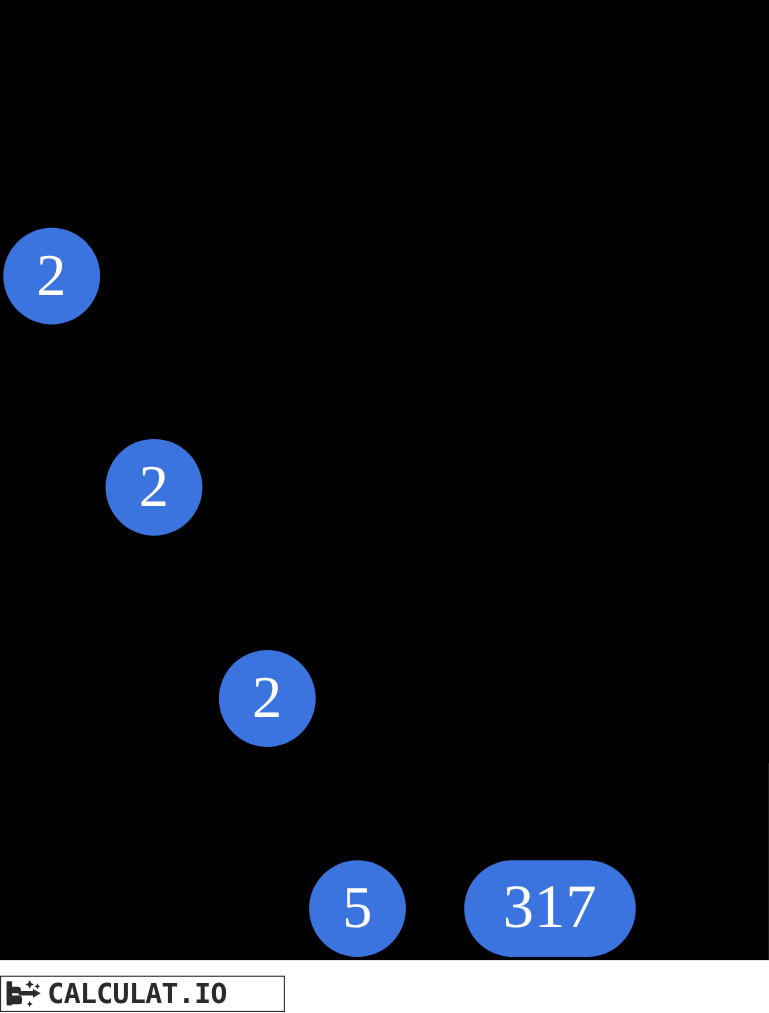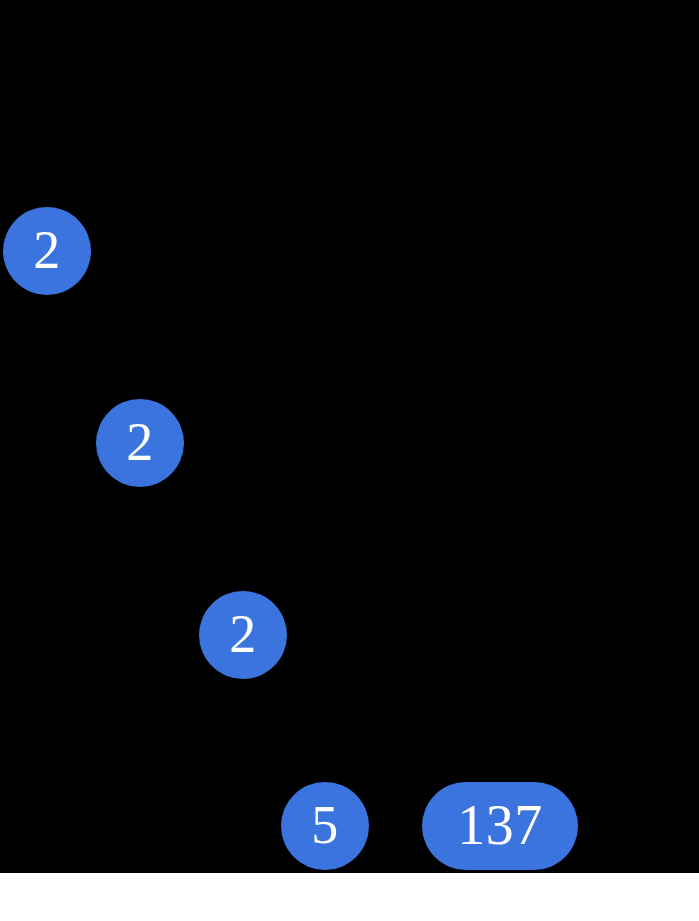--- a/index.html
+++ b/index.html
@@ -153,20 +153,42 @@
 
       <div class="node circle" style="left:199px; top:591px; width:88px; height:88px;">
         <span class="node-label">2</span>
       </div>
 
       <div class="node circle" style="left:281px; top:782px; width:88px; height:88px;">
         <span class="node-label">5</span>
       </div>
 
       <div class="node pill" style="left:422px; top:782px; width:156px; height:88px;">
-        <span class="node-label">137</span>
+        <span class="node-label">317</span>
       </div>
 
     </div>
   </div>
 
+  <div class="branding-strip">
+    <div class="logo-box">
+      <svg class="logo-icon" viewBox="0 0 40 31" aria-hidden="true">
+        <g fill="#2b2b2b">
+
+          <rect x="3" y="4" width="5" height="22" rx="1"></rect>
+
+          <path d="M7 9 h6 q3 0 3 3 v3 h-9 z"></path>
+          <path d="M7 17 h7 q3 0 3 3 v3 q0 2 -2 2 h-8 z"></path>
+
+          <path d="M14 13 h14 v4 h-14 z"></path>
+
+          <path d="M27 11 l7 4 l-7 4 z"></path>
+
+          <path d="M24 3 l1.3 2.6 l2.6 1.3 l-2.6 1.3 l-1.3 2.6 l-1.3 -2.6 l-2.6 -1.3 l2.6 -1.3 z"></path>
+          <path d="M31 6 l0.9 1.8 l1.8 0.9 l-1.8 0.9 l-0.9 1.8 l-0.9 -1.8 l-1.8 -0.9 l1.8 -0.9 z"></path>
+          <path d="M24 22 l0.9 1.8 l1.8 0.9 l-1.8 0.9 l-0.9 1.8 l-0.9 -1.8 l-1.8 -0.9 l1.8 -0.9 z"></path>
+        </g>
+      </svg>
+      <span class="logo-text">CALCULAT.IO</span>
+    </div>
+  </div>
 
 </div>
 
 </body></html>

